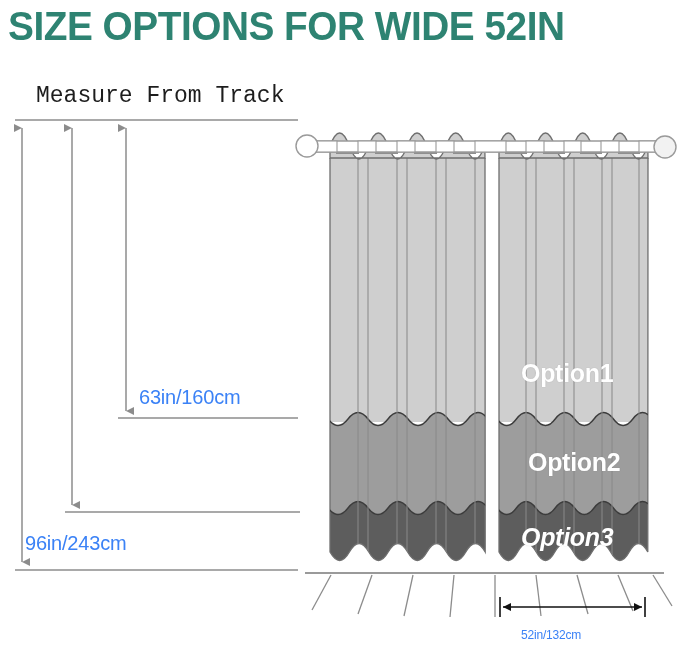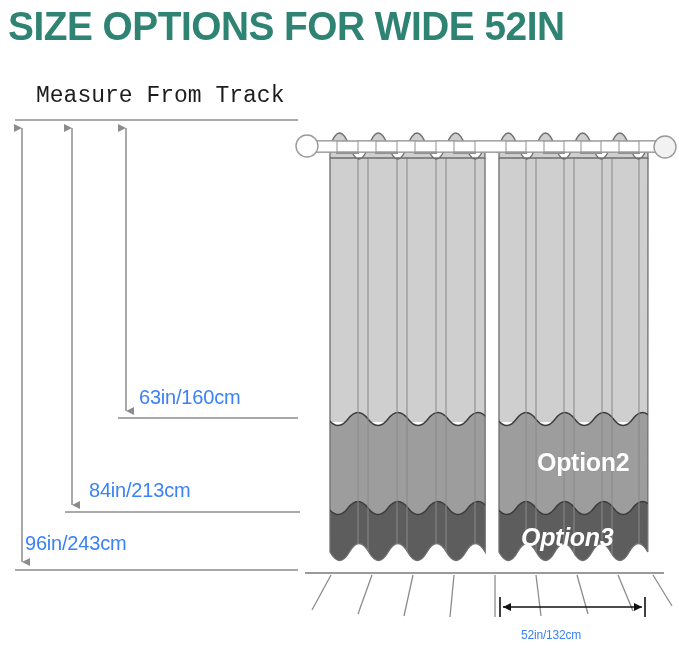--- a/index.html
+++ b/index.html
@@ -48,21 +48,21 @@
   .opt{
     position:absolute;
     color:#ffffff;
     font-weight:bold;
     font-size:25px;
     letter-spacing:-0.3px;
     white-space:nowrap;
     text-shadow:0 0 1px rgba(60,60,60,.25);
   }
   #opt1{left:521px;top:359px;}
-  #opt2{left:528px;top:448px;margin-left:9px;}
+  #opt2{left:528px;top:448px;}
   #opt3{left:521px;top:523px;font-style:italic;}
   svg{position:absolute;left:0;top:0;}
 </style>
 </head>
 <body>
 
 <div id="stage">
 
   <div class="title" style="color: rgb(46, 131, 114);">SIZE OPTIONS FOR WIDE 52IN</div>
 
@@ -240,20 +240,20 @@
     </g>
 
     <g>
       <line x1="500" y1="597" x2="500" y2="617" stroke="#111" stroke-width="1.6"></line>
       <line x1="645" y1="597" x2="645" y2="617" stroke="#111" stroke-width="1.6"></line>
       <line x1="503" y1="607" x2="642" y2="607" stroke="#111" stroke-width="1.6" marker-start="url(#arrowL)" marker-end="url(#arrowR)"></line>
     </g>
   </svg>
 
   <div class="dimlabel" id="lbl-63">63in/160cm</div>
-  <div class="dimlabel" id="lbl-84">84in/213cm</div>
   <div class="dimlabel" id="lbl-96">96in/243cm</div>
   <div class="dimlabel" id="lbl-52">52in/132cm</div>
 
+  <div class="opt" id="opt1">Option1</div>
   <div class="opt" id="opt2">Option2</div>
   <div class="opt" id="opt3">Option3</div>
 
 </div>
 
 </body></html>

